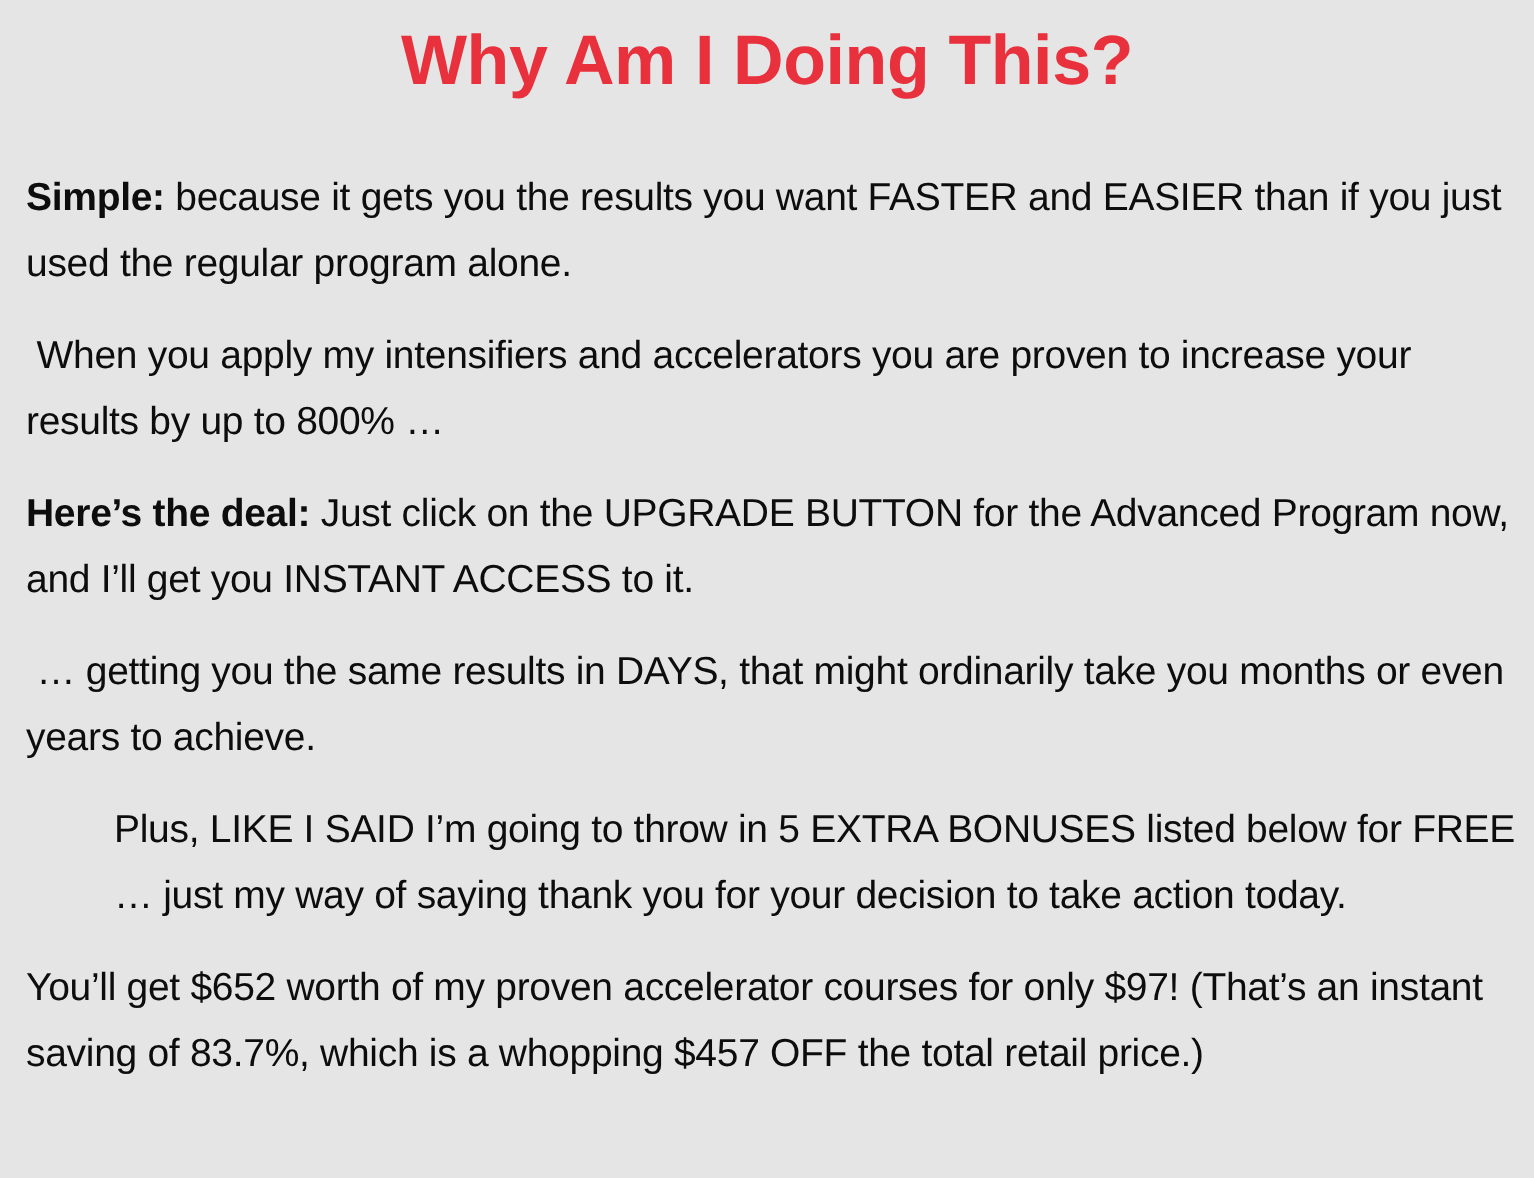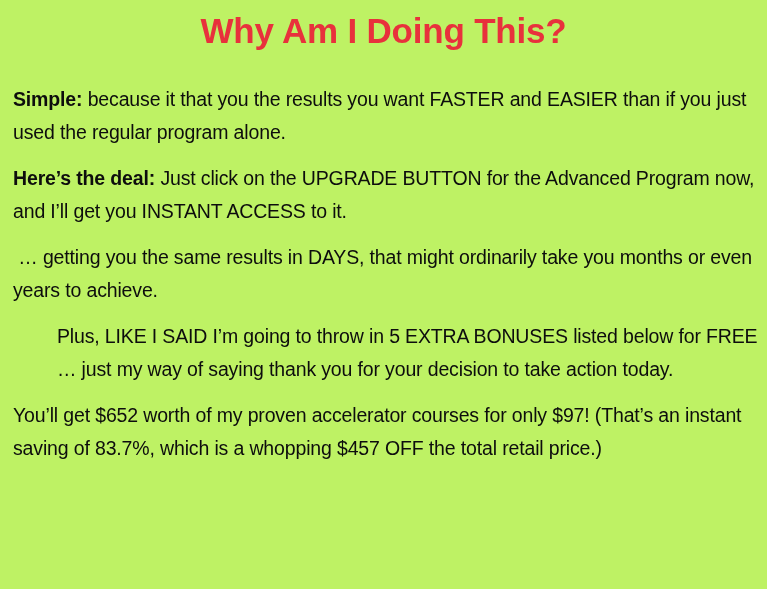--- a/index.html
+++ b/index.html
@@ -64,28 +64,29 @@
     font-weight: bold;
     margin-top: 25px;
   }
   .strong-inline {
     font-weight: normal;
   }
 </style>
 </head>
 <body>
 
-<div class="slide" style="background: #bef264;">
+<div class="slide" style="background: #e5e5e5;">
 
   <div class="title" style="color: rgb(232, 49, 60);">Why Am I Doing This?</div>
 
   <div class="body-block">
 
-    <p class="para"><span class="lead">Simple:</span><span> because it that you the results you want FASTER and EASIER than if you just used the regular program alone.</span></p>
+    <p class="para"><span class="lead">Simple:</span><span> because it gets you the results you want FASTER and EASIER than if you just used the regular program alone.</span></p>
 
+    <p class="para"><span> When you apply my intensifiers and accelerators you are proven to increase your results by up to 800% …</span></p>
 
     <p class="para"><span class="lead">Here’s the deal:</span><span> Just click on the UPGRADE BUTTON for the Advanced Program now, and I’ll get you INSTANT ACCESS to it.</span></p>
 
     <p class="para"><span> … getting you the same results in DAYS, that might ordinarily take you months or even years to achieve.</span></p>
 
     <p class="para bold-para"><span>Plus, LIKE I SAID I’m going to throw in 5 EXTRA BONUSES listed below for FREE … just my way of saying thank you for your decision to take action today.</span></p>
 
     <p class="para"><span>You’ll get $652 worth of my proven accelerator courses for </span><span class="strong-inline">only $97!</span><span> (That’s an instant saving of 83.7%, which is a whopping $457 OFF the total retail price.)</span></p>
 
   </div>

